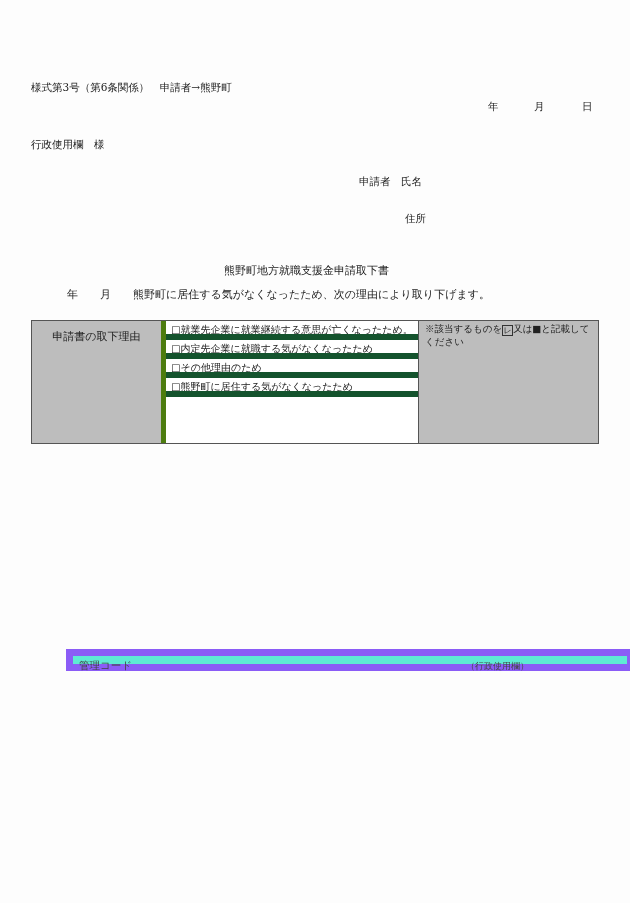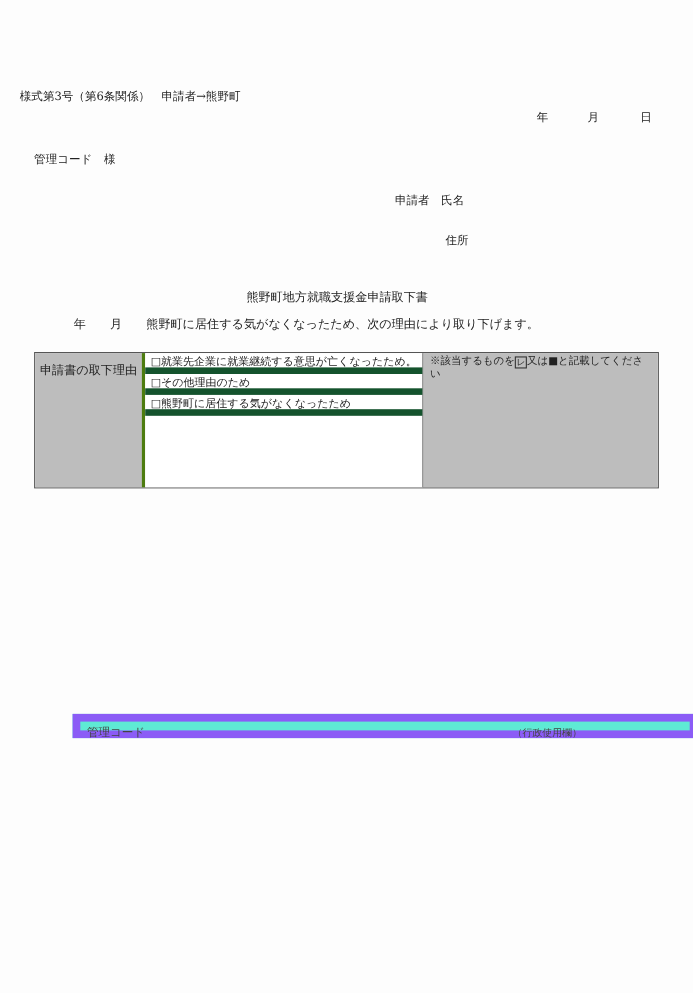--- a/index.html
+++ b/index.html
@@ -10,42 +10,42 @@
       background: #fdfdfd;
       font-family: "DejaVu Serif", "Liberation Serif", serif;
       color: #222;
       overflow: hidden;
     }
     .page { position: relative; width: 630px; height: 903px; }
     .abs { position: absolute; white-space: nowrap; }
     .t10 { font-size: 10.5px; }
     .t11 { font-size: 11px; }
 
-    #form-number { left: 18px; top: 81px; }
+    #form-number { left: 31px; top: 81px; }
     #date-year { left: 488px; top: 100px; }
     #date-month { left: 534px; top: 100px; }
     #date-day { left: 582px; top: 100px; }
     #addressee { left: 31px; top: 138px; }
     #applicant-name-label { left: 359px; top: 175px; }
     #applicant-address-label { left: 405px; top: 212px; }
     #doc-title { left: 224px; top: 249px; margin-top: 14px; }
     #intro { left: 67px; top: 287px; }
 
     .table {
       position: absolute;
       left: 31px; top: 320px;
       width: 568px; height: 124px;
       border: 1px solid #555;
       box-sizing: border-box;
       display: flex;
     }
     .col-label {
-      width: 100px;
+      width: 134px;
       background: #bdbdbd;
-      border-right: 3px solid #4d7c0f;
+      border-right: 5px solid #4d7c0f;
       box-sizing: border-box;
       font-size: 11px;
       text-align: center;
       padding-top: 8px;
     }
     .col-options {
       width: 253px;
       border-right: 1px solid #555;
       box-sizing: border-box;
       background: #fff;
@@ -97,35 +97,36 @@
 <body>
 
 <div class="page">
 
   <div id="form-number" class="abs t10">様式第3号（第6条関係）　申請者→熊野町</div>
 
   <div id="date-year" class="abs t10">年</div>
   <div id="date-month" class="abs t10">月</div>
   <div id="date-day" class="abs t10">日</div>
 
-  <div id="addressee" class="abs t10">管理コード　様</div>
+  <div id="addressee" class="abs t10">行政使用欄　様</div>
 
   <div id="applicant-name-label" class="abs t10">申請者　氏名</div>
   <div id="applicant-address-label" class="abs t10">住所</div>
 
   <div id="doc-title" class="abs t11">熊野町地方就職支援金申請取下書</div>
 
   <div id="intro" class="abs t11">年　　月　　熊野町に居住する気がなくなったため、次の理由により取り下げます。</div>
 
   <div class="table">
     <div class="col-label">
       <span>申請書の取下理由</span>
     </div>
     <div class="col-options">
       <div class="opt">□就業先企業に就業継続する意思が亡くなったため。</div>
+      <div class="opt">□内定先企業に就職する気がなくなったため</div>
       <div class="opt">□その他理由のため</div>
       <div class="opt">□熊野町に居住する気がなくなったため</div>
       <div class="opt opt-blank" style="border-bottom:none"></div>
     </div>
     <div class="col-note">
       <span>※該当するものを</span><span class="checkbox-glyph">レ</span><span>又は■と記載してください</span><br>
     </div>
   </div>
 
   <div class="mgmt-bar">

